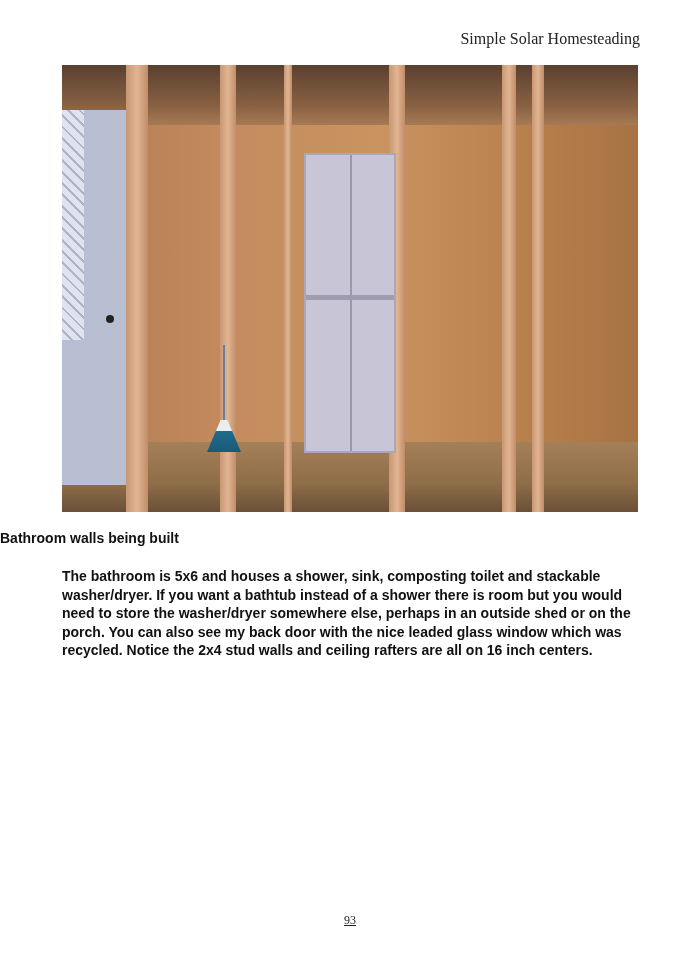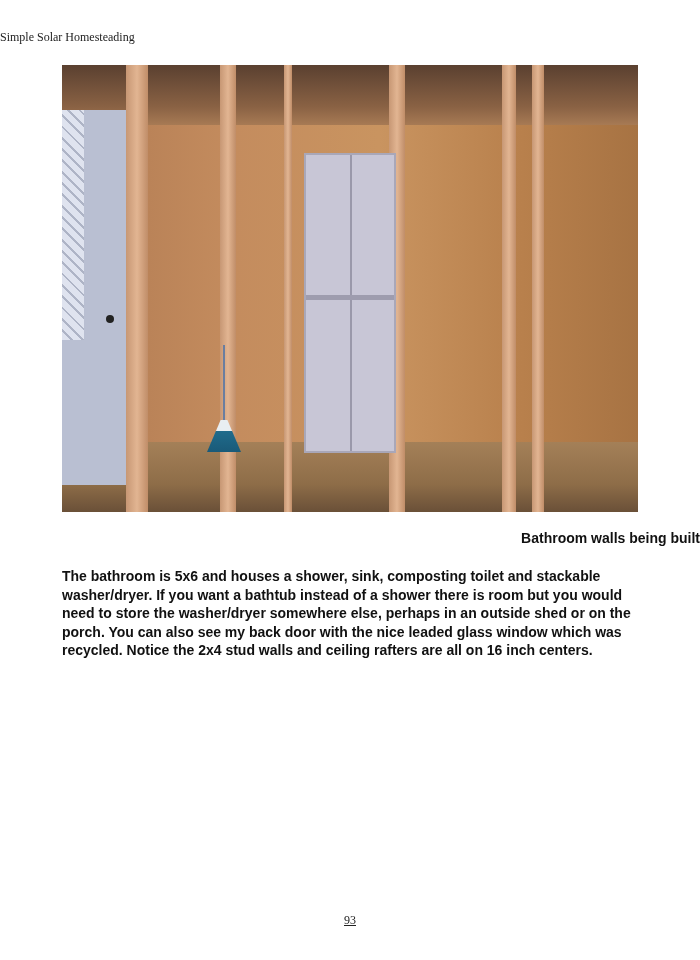--- a/index.html
+++ b/index.html
@@ -1,19 +1,19 @@
 <!DOCTYPE html>
 <html><head>
 <meta charset="utf-8">
 <style>
   html, body { margin:0; padding:0; background:#ffffff; }
   body { width:700px; height:960px; position:relative; overflow:hidden; }
   .header {
-    position:absolute; top:30px; left:0; width:640px; text-align:left;
-    font-family:"Liberation Serif", serif; font-size:12px; color:#222;
+    position:absolute; top:30px; left:0; width:640px; text-align:right;
+    font-family:"Liberation Serif", serif; font-size:16px; color:#222;
   }
   .photo {
     position:absolute; left:62px; top:65px; width:576px; height:447px;
     overflow:hidden;
     background: linear-gradient(90deg, #b07a52 0%, #c48c5e 30%, #c99460 55%, #b8804c 80%, #a77343 100%);
   }
   .photo .ceiling { position:absolute; left:0; top:0; width:100%; height:60px;
     background: linear-gradient(180deg, #5a4030 0%, #8a6244 70%, #a77a54 100%); }
   .photo .floor { position:absolute; left:0; bottom:0; width:100%; height:70px;
     background: linear-gradient(180deg, #a48058 0%, #8e6d48 60%, #6a5038 100%); }
@@ -25,21 +25,21 @@
   .photo .stud { position:absolute; top:0; height:447px; background: linear-gradient(90deg,#c79774,#e2b592,#c08d68); }
   .photo .cabinet { position:absolute; left:242px; top:88px; width:92px; height:300px;
     background:#c8c6d6; border:2px solid #a9a7b8; box-sizing:border-box; }
   .photo .cabinet::before { content:""; position:absolute; left:44px; top:0; width:2px; height:100%; background:#9a98aa; }
   .photo .cabinet::after { content:""; position:absolute; left:0; top:140px; width:100%; height:5px; background:#9e9cae; }
   .photo .broom { position:absolute; left:145px; top:355px; width:34px; height:32px;
     background: linear-gradient(180deg,#e8eef2 0%,#e8eef2 35%,#1f6b8c 35%,#1a5a78 100%);
     clip-path: polygon(40% 0,60% 0,100% 100%,0 100%); }
   .photo .broom-stick { position:absolute; left:161px; top:280px; width:2px; height:80px; background:#6a7ea0; }
   .caption {
-    position:absolute; top:530px; left:0; width:700px; text-align:right;
+    position:absolute; top:530px; left:0; width:700px; text-align:left;
     font-family:"Liberation Sans", sans-serif; font-weight:bold; font-size:14px; color:#111;
   }
   .body-text {
     position:absolute; top:567px; left:62px; width:576px; text-align:left;
     font-family:"Liberation Sans", sans-serif; font-weight:bold; font-size:14px; line-height:18.5px; color:#111;
   }
   .page-number {
     position:absolute; top:913px; left:0; width:700px; text-align:center;
     font-family:"Liberation Serif", serif; font-size:12px; color:#222;text-decoration:underline;
   }

